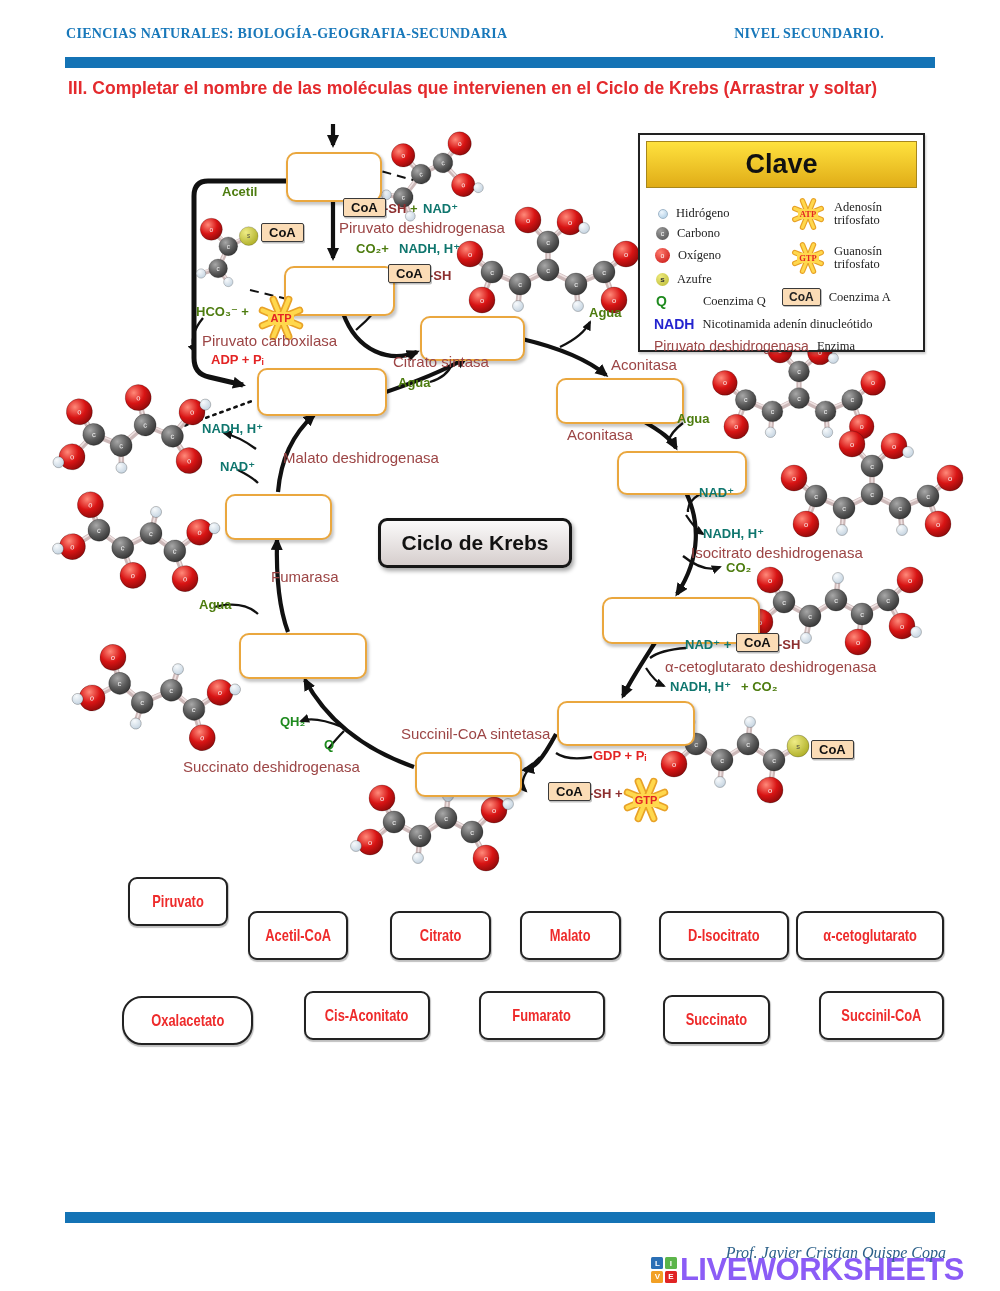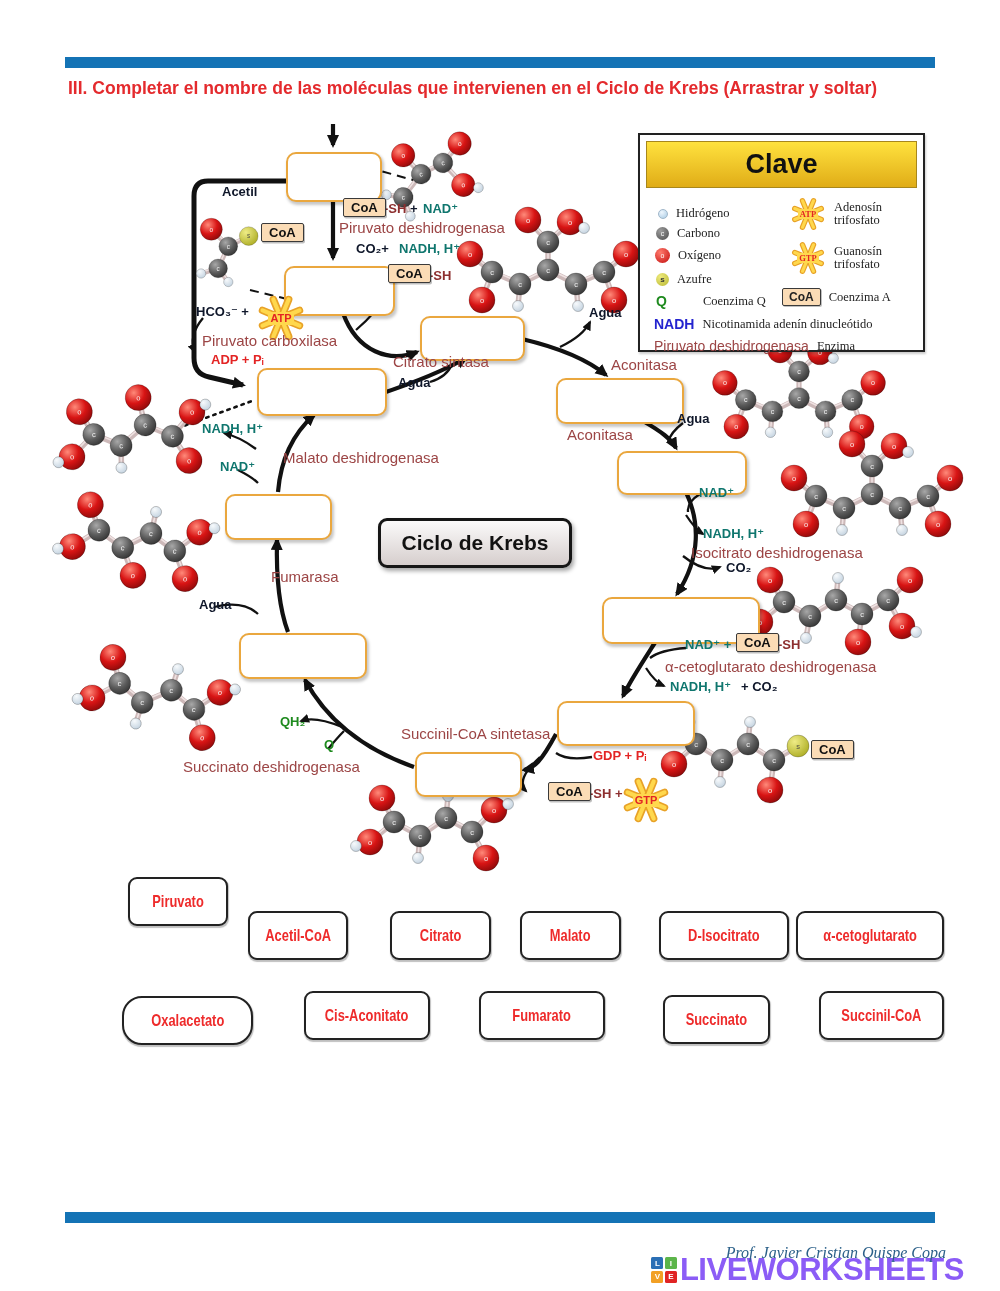--- a/index.html
+++ b/index.html
@@ -14,21 +14,21 @@
   
   svg.diagram{position:absolute;left:0;top:0;z-index:1;}
   
   .slot{position:absolute;z-index:2;background:#fff;border:2.5px solid #eaa73e;border-radius:10px;
         box-shadow:1.5px 2.5px 3px rgba(0,0,0,.22);}
   
   .center-label{position:absolute;z-index:3;border:3px solid #161616;border-radius:9px;
         background:linear-gradient(#fbfafa,#d6cecd);box-shadow:2px 3px 4px rgba(0,0,0,.35);
         display:flex;align-items:center;justify-content:center;font-weight:bold;font-size:21px;color:#111;}
   
-  .lbl{position:absolute;z-index:4;font-size:13px;font-weight:bold;white-space:nowrap;color:#0f172a;}
+  .lbl{position:absolute;z-index:4;font-size:13px;font-weight:bold;white-space:nowrap;color:#4d7c0f;}
   .lbl.enzyme{color:#9c4545;font-size:15px;font-weight:500;}
   .lbl.blue{color:#0f766e;}
   .lbl.red{color:#e32424;}
   .lbl.green{color:#1e8a1e;}
   .lbl.maroon{color:#8d2f2f;}
   .coa-chip{position:absolute;z-index:4;background:#fbdcb6;border:1.6px solid #3a3a3a;border-radius:2px;
         font-weight:bold;font-size:13px;color:#111;padding:1px 7px;box-shadow:1px 1.5px 0 rgba(0,0,0,.25);}
   .star{position:absolute;z-index:4;display:flex;align-items:center;justify-content:center;}
   .star svg{position:absolute;left:0;top:0;}
   .star-text{position:relative;z-index:2;font-weight:bold;font-size:11px;color:#e32424;background:#ffd84d;
@@ -66,20 +66,24 @@
   .brand-row{display:flex;align-items:center;justify-content:flex-end;gap:3px;position:relative;}
   .logo-grid{display:grid;grid-template-columns:12px 12px;grid-template-rows:12px 12px;gap:1.5px;}
   .logo-cell{display:flex;align-items:center;justify-content:center;color:#fff;font-weight:bold;font-size:8px;border-radius:1.5px;}
   .brand{font-weight:bold;font-size:31px;color:#8b5cf6;letter-spacing:-.5px;font-family:"Liberation Sans",sans-serif;}
 </style>
 </head>
 <body>
 
 <div class="page">
 
+  <div class="hdr">
+    <span>CIENCIAS NATURALES: BIOLOGÍA-GEOGRAFIA-SECUNDARIA</span>
+    <span class="right">NIVEL SECUNDARIO.</span>
+  </div>
   <div class="bluebar" style="top:57px"></div>
 
   <div class="title">III. Completar el nombre de las moléculas que intervienen en el Ciclo de Krebs (Arrastrar y soltar)</div>
 
   <svg class="diagram" width="1000" height="1291" viewBox="0 0 1000 1291">
     <defs>
       <marker id="arrL" markerUnits="userSpaceOnUse" markerWidth="16" markerHeight="14" refX="10" refY="6" orient="auto">
         <path d="M0,0 L13,6 L0,12 z" fill="#111"></path>
       </marker>
       <marker id="arrS" markerUnits="userSpaceOnUse" markerWidth="12" markerHeight="10" refX="8" refY="4.5" orient="auto">

